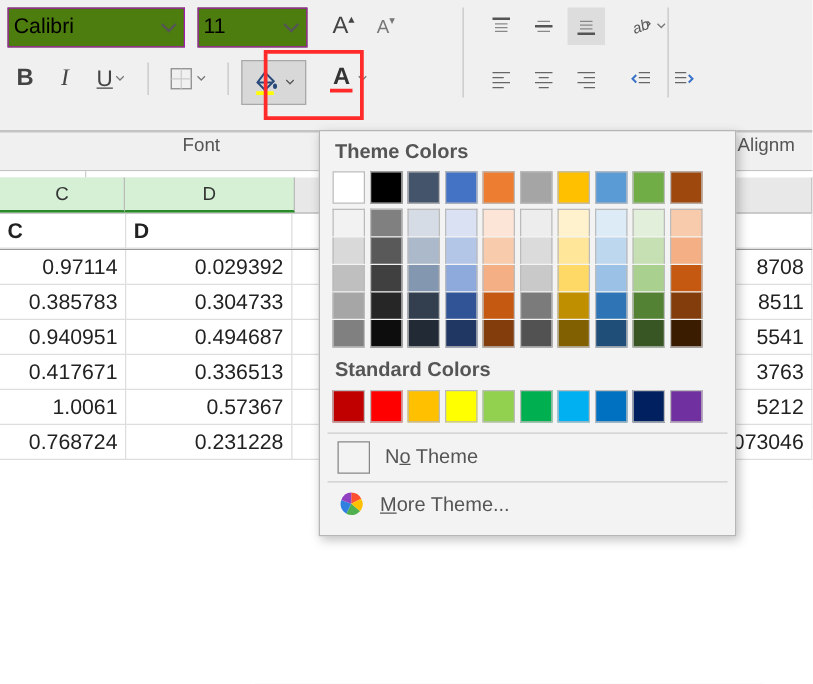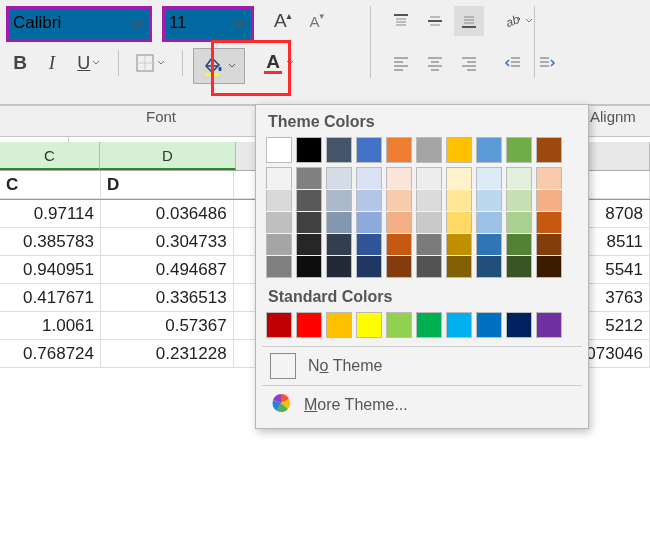--- a/index.html
+++ b/index.html
@@ -2,21 +2,21 @@
 <html><head>
 <meta charset="utf-8">
 <style>
 html,body{margin:0;padding:0;font-family:"Segoe UI",Arial,sans-serif;font-size:14px;background:#fff;color:#222;overflow:hidden;}
 #app{width:650px;height:547px;position:relative;background:#f0f0f0;}
 
 .ribbon{height:104px;background:#f0f0f0;border-bottom:2px solid #c4c4c4;position:relative;}
 .ribbon-row1{position:absolute;top:6px;left:6px;right:0;height:34px;}
 .ribbon-row2{position:absolute;top:48px;left:6px;right:0;height:34px;}
 
-.combo{display:inline-block;height:30px;background:#0369a1;border:3px solid #a21caf;vertical-align:top;position:relative;}
+.combo{display:inline-block;height:30px;background:#4d7c0f;border:1px solid #a21caf;vertical-align:top;position:relative;}
 .combo input{border:0;height:28px;font-size:17px;padding:0 4px;background:transparent;outline:none;width:calc(100% - 26px);}
 .combo .dd{position:absolute;right:0;top:0;width:24px;height:30px;display:flex;align-items:center;justify-content:center;color:#555;}
 
 .ibtn{display:inline-flex;align-items:center;justify-content:center;height:30px;vertical-align:top;color:#444;}
 .sep{display:inline-block;width:1px;height:72px;background:#c4c4c4;position:absolute;}
 .grp-label{position:absolute;font-size:15px;color:#555;}
 
 svg{pointer-events:none;}
 
 
@@ -225,21 +225,21 @@
         <div class="row first">
           <div class="cell" style="width: 100px; justify-content: flex-start;">C</div>
           <div class="cell" style="width: 136px; justify-content: flex-start;">D</div>
           <div class="cell" style="width: 100px; justify-content: flex-start;"></div>
           <div class="cell" style="width: 100px; justify-content: flex-start;"></div>
           <div class="cell" style="width: 64px; justify-content: flex-start;"></div>
           <div class="cell" style="width: 150px; justify-content: flex-start;">H</div>
         </div>
         <div class="row">
           <div class="cell" style="width: 100px; justify-content: flex-end;">0.97114</div>
-          <div class="cell" style="width: 136px; justify-content: flex-end;">0.036486</div>
+          <div class="cell" style="width: 136px; justify-content: flex-end;">0.029392</div>
           <div class="cell" style="width: 100px; justify-content: flex-end;"></div>
           <div class="cell" style="width: 100px; justify-content: flex-end;"></div>
           <div class="cell" style="width: 64px; justify-content: flex-end;"></div>
           <div class="cell" style="width: 150px; justify-content: flex-end;">8708</div>
         </div>
         <div class="row">
           <div class="cell" style="width: 100px; justify-content: flex-end;">0.385783</div>
           <div class="cell" style="width: 136px; justify-content: flex-end;">0.304733</div>
           <div class="cell" style="width: 100px; justify-content: flex-end;"></div>
           <div class="cell" style="width: 100px; justify-content: flex-end;"></div>

